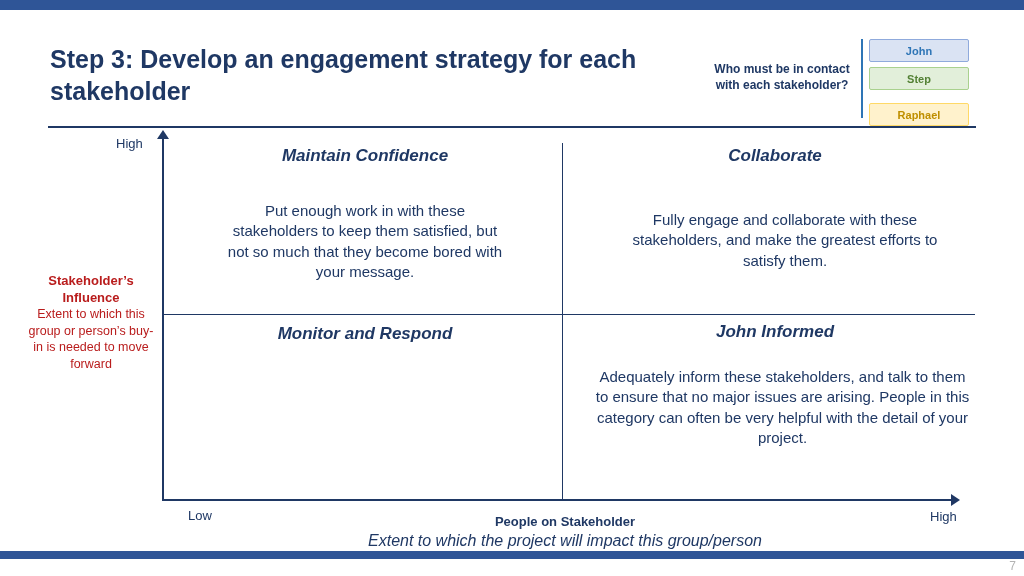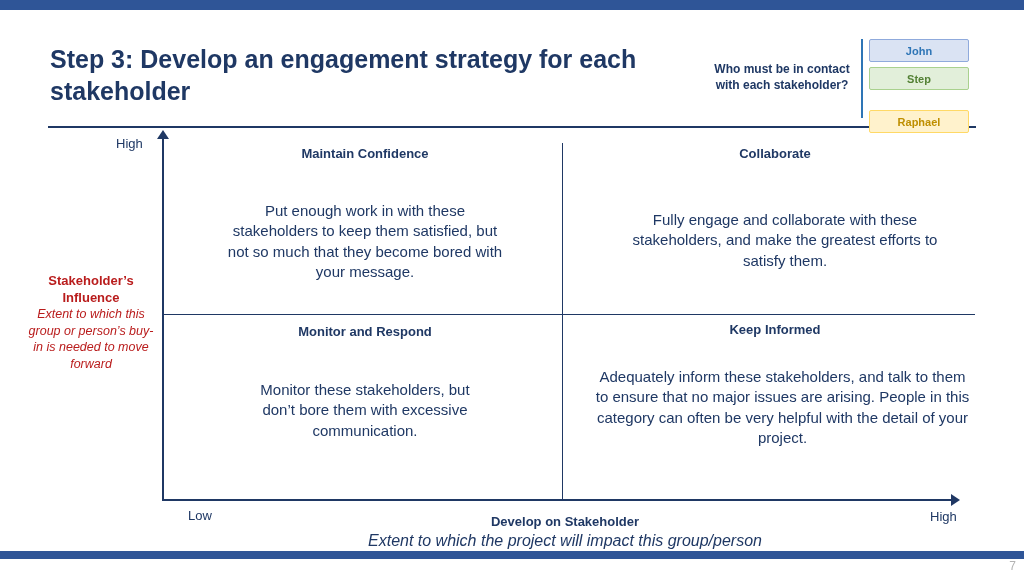--- a/index.html
+++ b/index.html
@@ -15,48 +15,48 @@
   .title { position:absolute; left:50px; top:44px; width:650px; font-size:25px; font-weight:bold; line-height:1.27; color:#1f3864; }
   .title-rule { position:absolute; left:48px; top:126px; width:928px; height:2px; background:#1f3864; }
 
   
   .legend-question { position:absolute; left:706px; top:62px; width:152px; text-align:center; font-size:12px; font-weight:bold; line-height:1.3; color:#1f3864; }
   .legend-bracket  { position:absolute; left:861px; top:39px; width:2px; height:79px; background:#2e75b6; }
   .legend-item { position:absolute; left:869px; width:100px; height:23px; display:flex; align-items:center; justify-content:center;
                  font-size:11px; font-weight:bold; border:1px solid transparent; border-radius:2px; }
   .legend-item.i0 { top:39px; }
   .legend-item.i1 { top:67px; }
-  .legend-item.i2 { top:110px; }
+  .legend-item.i2 { top:103px; }
 
   
   .y-axis { position:absolute; left:162px; top:139px; width:2px; height:361px; background:#1f3864; }
   .x-axis { position:absolute; left:162px; top:499px; width:790px; height:2px; background:#1f3864; }
   .arrow-up    { position:absolute; left:157px; top:130px; width:0; height:0;
                  border-left:6px solid transparent; border-right:6px solid transparent; border-bottom:9px solid #1f3864; }
   .arrow-right { position:absolute; left:951px; top:494px; width:0; height:0;
                  border-top:6px solid transparent; border-bottom:6px solid transparent; border-left:9px solid #1f3864; }
   .v-divider { position:absolute; left:562px; top:143px; width:1px; height:357px; background:#1f3864; }
   .h-divider { position:absolute; left:164px; top:314px; width:811px; height:1px; background:#1f3864; }
 
   .axis-tick { position:absolute; font-size:13px; font-weight:normal; color:#1f3864; }
   .tick-high-top   { left:116px; top:136px; }
   .tick-low        { left:148px; top:508px;padding-left:40px; }
   .tick-high-right { left:930px; top:509px; }
 
   
   .y-caption { position:absolute; left:27px; top:272px; width:128px; text-align:center; font-size:12.5px; line-height:1.32; color:#b91c1c; }
   .y-caption .cap-title { font-size:13px; font-weight:bold; }
-  .y-caption .cap-desc  { font-style:italic; }
+  .y-caption .cap-desc  { }
 
   .x-caption { position:absolute; left:355px; top:514px; width:420px; text-align:center; color:#1f3864; line-height:1.3; }
   .x-caption .cap-title { font-size:13px; font-weight:bold; }
   .x-caption .cap-desc  { font-size:16px; font-style:italic; }
 
   
-  .q-title { position:absolute; text-align:center; font-size:13px; font-weight:bold; color:#1f3864; }
+  .q-title { position:absolute; text-align:center; font-size:17px; font-weight:bold; color:#1f3864;font-style:italic; }
   .q-body  { position:absolute; text-align:center; font-size:15px; line-height:1.36; color:#1f3864; }
 
   .q-tl-title { left:215px; top:146px; width:300px; }
   .q-tl-body  { left:225px; top:201px; width:280px; }
 
   .q-tr-title { left:640px; top:146px; width:270px; }
   .q-tr-body  { left:615px; top:210px; width:340px; }
 
   .q-bl-title { left:215px; top:324px; width:300px; }
   .q-bl-body  { left:250px; top:380px; width:230px; }
@@ -90,32 +90,31 @@
   <div class="axis-tick tick-high-top">High</div>
   <div class="axis-tick tick-low">Low</div>
   <div class="axis-tick tick-high-right">High</div>
 
   <div class="y-caption">
     <div class="cap-title">Stakeholder’s Influence</div>
     <div class="cap-desc">Extent to which this group or person’s buy-in is needed to move forward</div>
   </div>
 
   <div class="x-caption">
-    <div class="cap-title">Develop on Stakeholder</div>
+    <div class="cap-title">People on Stakeholder</div>
     <div class="cap-desc">Extent to which the project will impact this group/person</div>
   </div>
 
   <div class="q-title q-tl-title">Maintain Confidence</div>
   <div class="q-body q-tl-body">Put enough work in with these stakeholders to keep them satisfied, but not so much that they become bored with your message.</div>
 
   <div class="q-title q-tr-title">Collaborate</div>
   <div class="q-body q-tr-body">Fully engage and collaborate with these stakeholders, and make the greatest efforts to satisfy them.</div>
 
   <div class="q-title q-bl-title">Monitor and Respond</div>
-  <div class="q-body q-bl-body">Monitor these stakeholders, but don’t bore them with excessive communication.</div>
 
-  <div class="q-title q-br-title">Keep Informed</div>
+  <div class="q-title q-br-title">John Informed</div>
   <div class="q-body q-br-body">Adequately inform these stakeholders, and talk to them to ensure that no major issues are arising. People in this category can often be very helpful with the detail of your project.</div>
 
   <div class="bottom-bar"></div>
   <div class="page-number">7</div>
 
 </div>
 
 </body></html>

